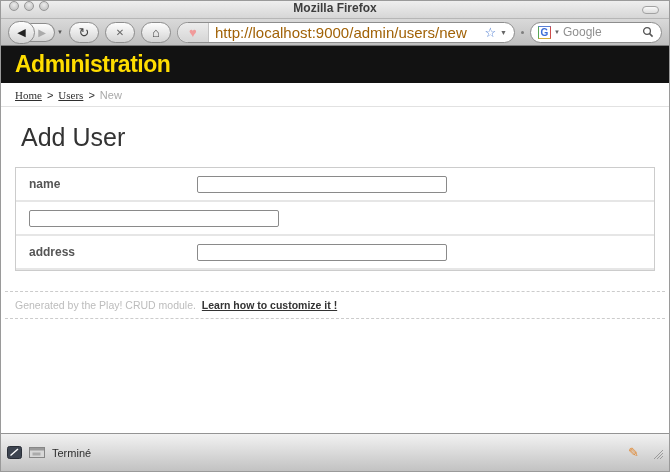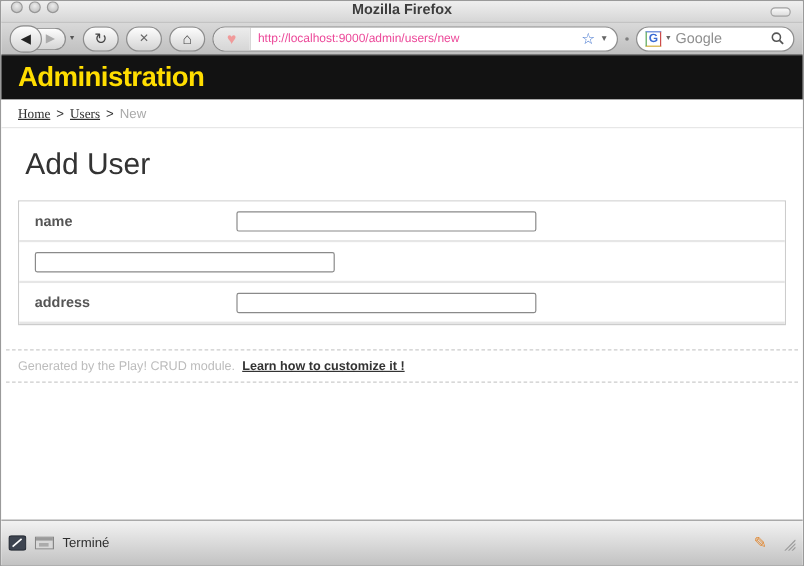--- a/index.html
+++ b/index.html
@@ -38,21 +38,21 @@
   .round { width:30px; height:21px; border-radius:11px; font-size:13px; }
   .round.stop { font-size:10px; color:#666; }
   .round.home { font-weight:bold; }
 
   .urlbar { flex:1; height:21px; border:1px solid #8d8d8d; border-radius:11px;
     background:#fff; display:flex; align-items:center; overflow:hidden; }
   .favzone { width:31px; align-self:stretch; border-right:1px solid #c2c2c2;
     background:linear-gradient(#ececec,#d6d6d6); display:flex; align-items:center;
     justify-content:center; border-radius:10px 0 0 10px; }
   .heart { color:#f09a9a; font-size:13px; line-height:1; }
-  .urlinput { flex:1; border:none; outline:none; font-size:10px; color:#ec4899;
+  .urlinput { flex:1; border:none; outline:none; font-size:15px; color:#a16207;
     padding:0 6px; background:transparent; font-family:inherit; }
   .star { color:#4a7ad0; font-size:13px; line-height:1; cursor:pointer; }
   .urldrop { font-size:7px; color:#666; margin:0 7px 0 4px; cursor:pointer; }
 
   .sepdot { width:3px; height:3px; border-radius:50%; background:#7e7e7e; }
 
   .searchbox { width:132px; height:21px; border:1px solid #8d8d8d; border-radius:11px;
     background:#fff; display:flex; align-items:center; padding:0 7px; gap:3px; }
   .gicon { width:13px; height:13px; font-size:10px; font-weight:bold; color:#3b6cd4;
     display:flex; align-items:center; justify-content:center; background:#fff;

